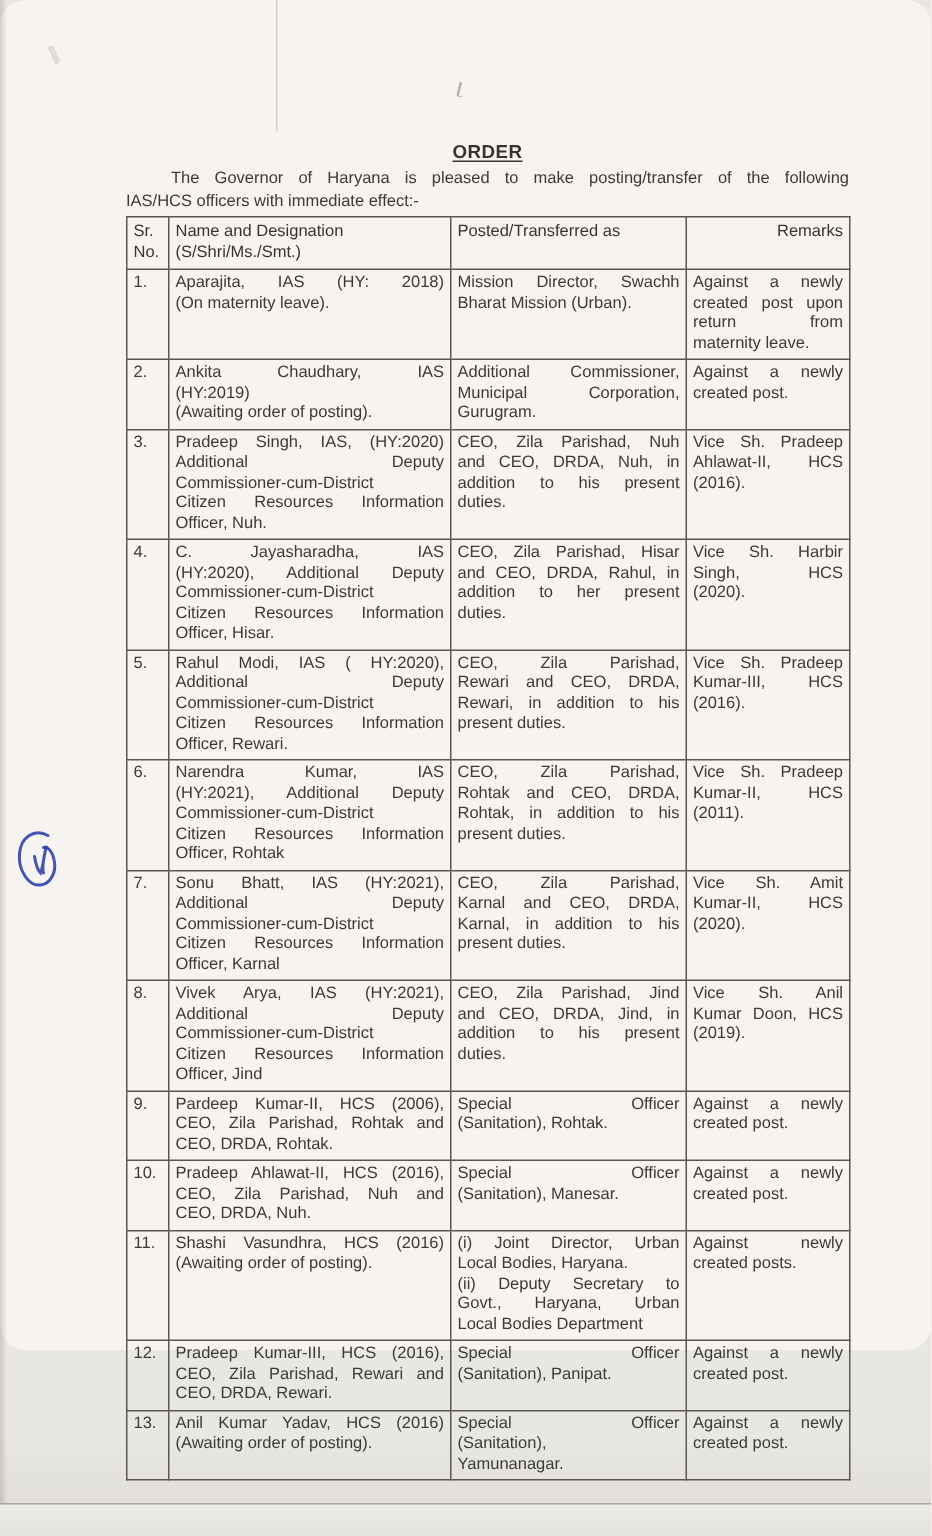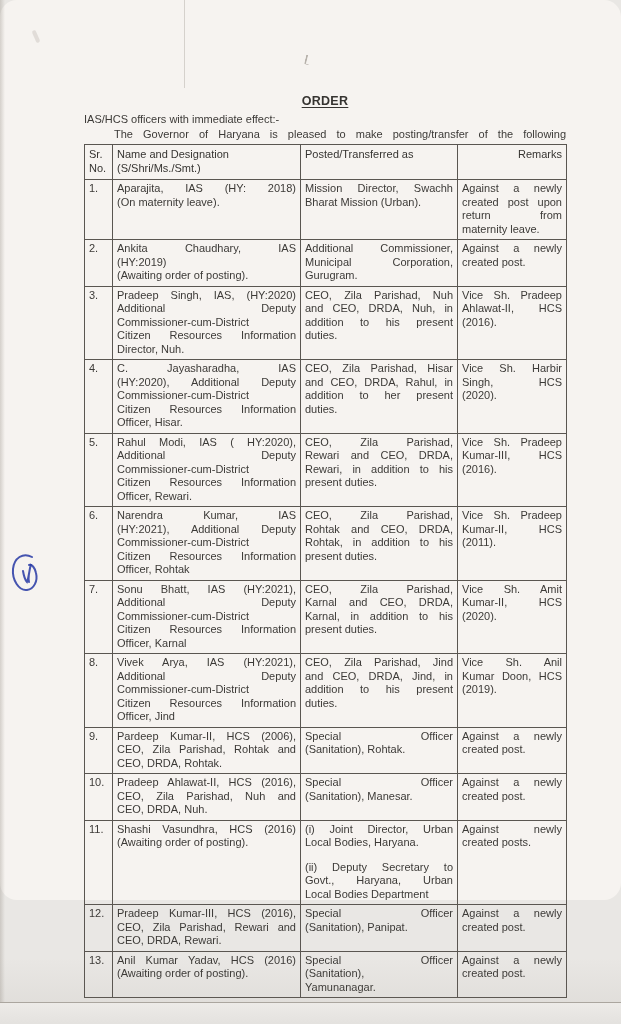--- a/index.html
+++ b/index.html
@@ -68,43 +68,43 @@
     border:1px solid #5a5651;
     vertical-align:top;
     padding:2px 4px 3px 4px;
   }
   table.order th{
     font-weight:normal;text-align:left;white-space:pre-line;
     color:#363431;padding-top:3px;padding-bottom:4px;
   }
   table.order th.c{text-align:right;}
   td.sr{padding-left:5px;}
-  .para-gap{margin-top:11px;}
+  .para-gap{margin-top:0;}
 </style>
 </head>
 <body>
 
 <div class="page">
 
   <div class="crease-line"></div>
   <div class="speck-1"></div>
   <div class="speck-2"></div>
 
   <div class="pen-mark">
     <svg width="32" height="47" viewBox="0 0 32 47" xmlns="http://www.w3.org/2000/svg">
       <path d="M22 6 C 13 1, 4 7, 3 18 C 2 29, 9 40, 17 39 C 24 38, 28 30, 26 22 C 25 17, 22 13, 19 14" stroke="#2c3ea6" stroke-width="2" fill="none" stroke-linecap="round" opacity="0.88"></path>
       <path d="M13 20 C 14 26, 16 30, 17 31 C 19 26, 19 20, 21 13 C 19 21, 18 28, 19 31" stroke="#2c3ea6" stroke-width="2" fill="none" stroke-linecap="round" opacity="0.88"></path>
     </svg>
   </div>
 
   <div class="doc">
     <div class="title">ORDER</div>
     <div class="intro">
+      <div class="ln j ind">The Governor of Haryana is pleased to make posting/transfer of the following</div>
       <div class="ln">IAS/HCS officers with immediate effect:-</div>
-      <div class="ln j ind">The Governor of Haryana is pleased to make posting/transfer of the following</div>
     </div>
 
     <table class="order">
       <colgroup>
         <col style="width:28px">
           <col style="width:188px">
           <col style="width:157px">
           <col style="width:109px">
       </colgroup>
       <thead>
@@ -167,21 +167,21 @@
   </tr>
 
   <tr>
     <td class="sr">3.</td>
     <td>
               <div class="para">
                 <div class="ln j">Pradeep Singh, IAS, (HY:2020)</div>
                 <div class="ln j">Additional Deputy</div>
                 <div class="ln j">Commissioner-cum-District</div>
                 <div class="ln j">Citizen Resources Information</div>
-                <div class="ln">Director, Nuh.</div>
+                <div class="ln">Officer, Nuh.</div>
               </div>
             </td>
     <td>
               <div class="para">
                 <div class="ln j">CEO, Zila Parishad, Nuh</div>
                 <div class="ln j">and CEO, DRDA, Nuh, in</div>
                 <div class="ln j">addition to his present</div>
                 <div class="ln">duties.</div>
               </div>
             </td>

